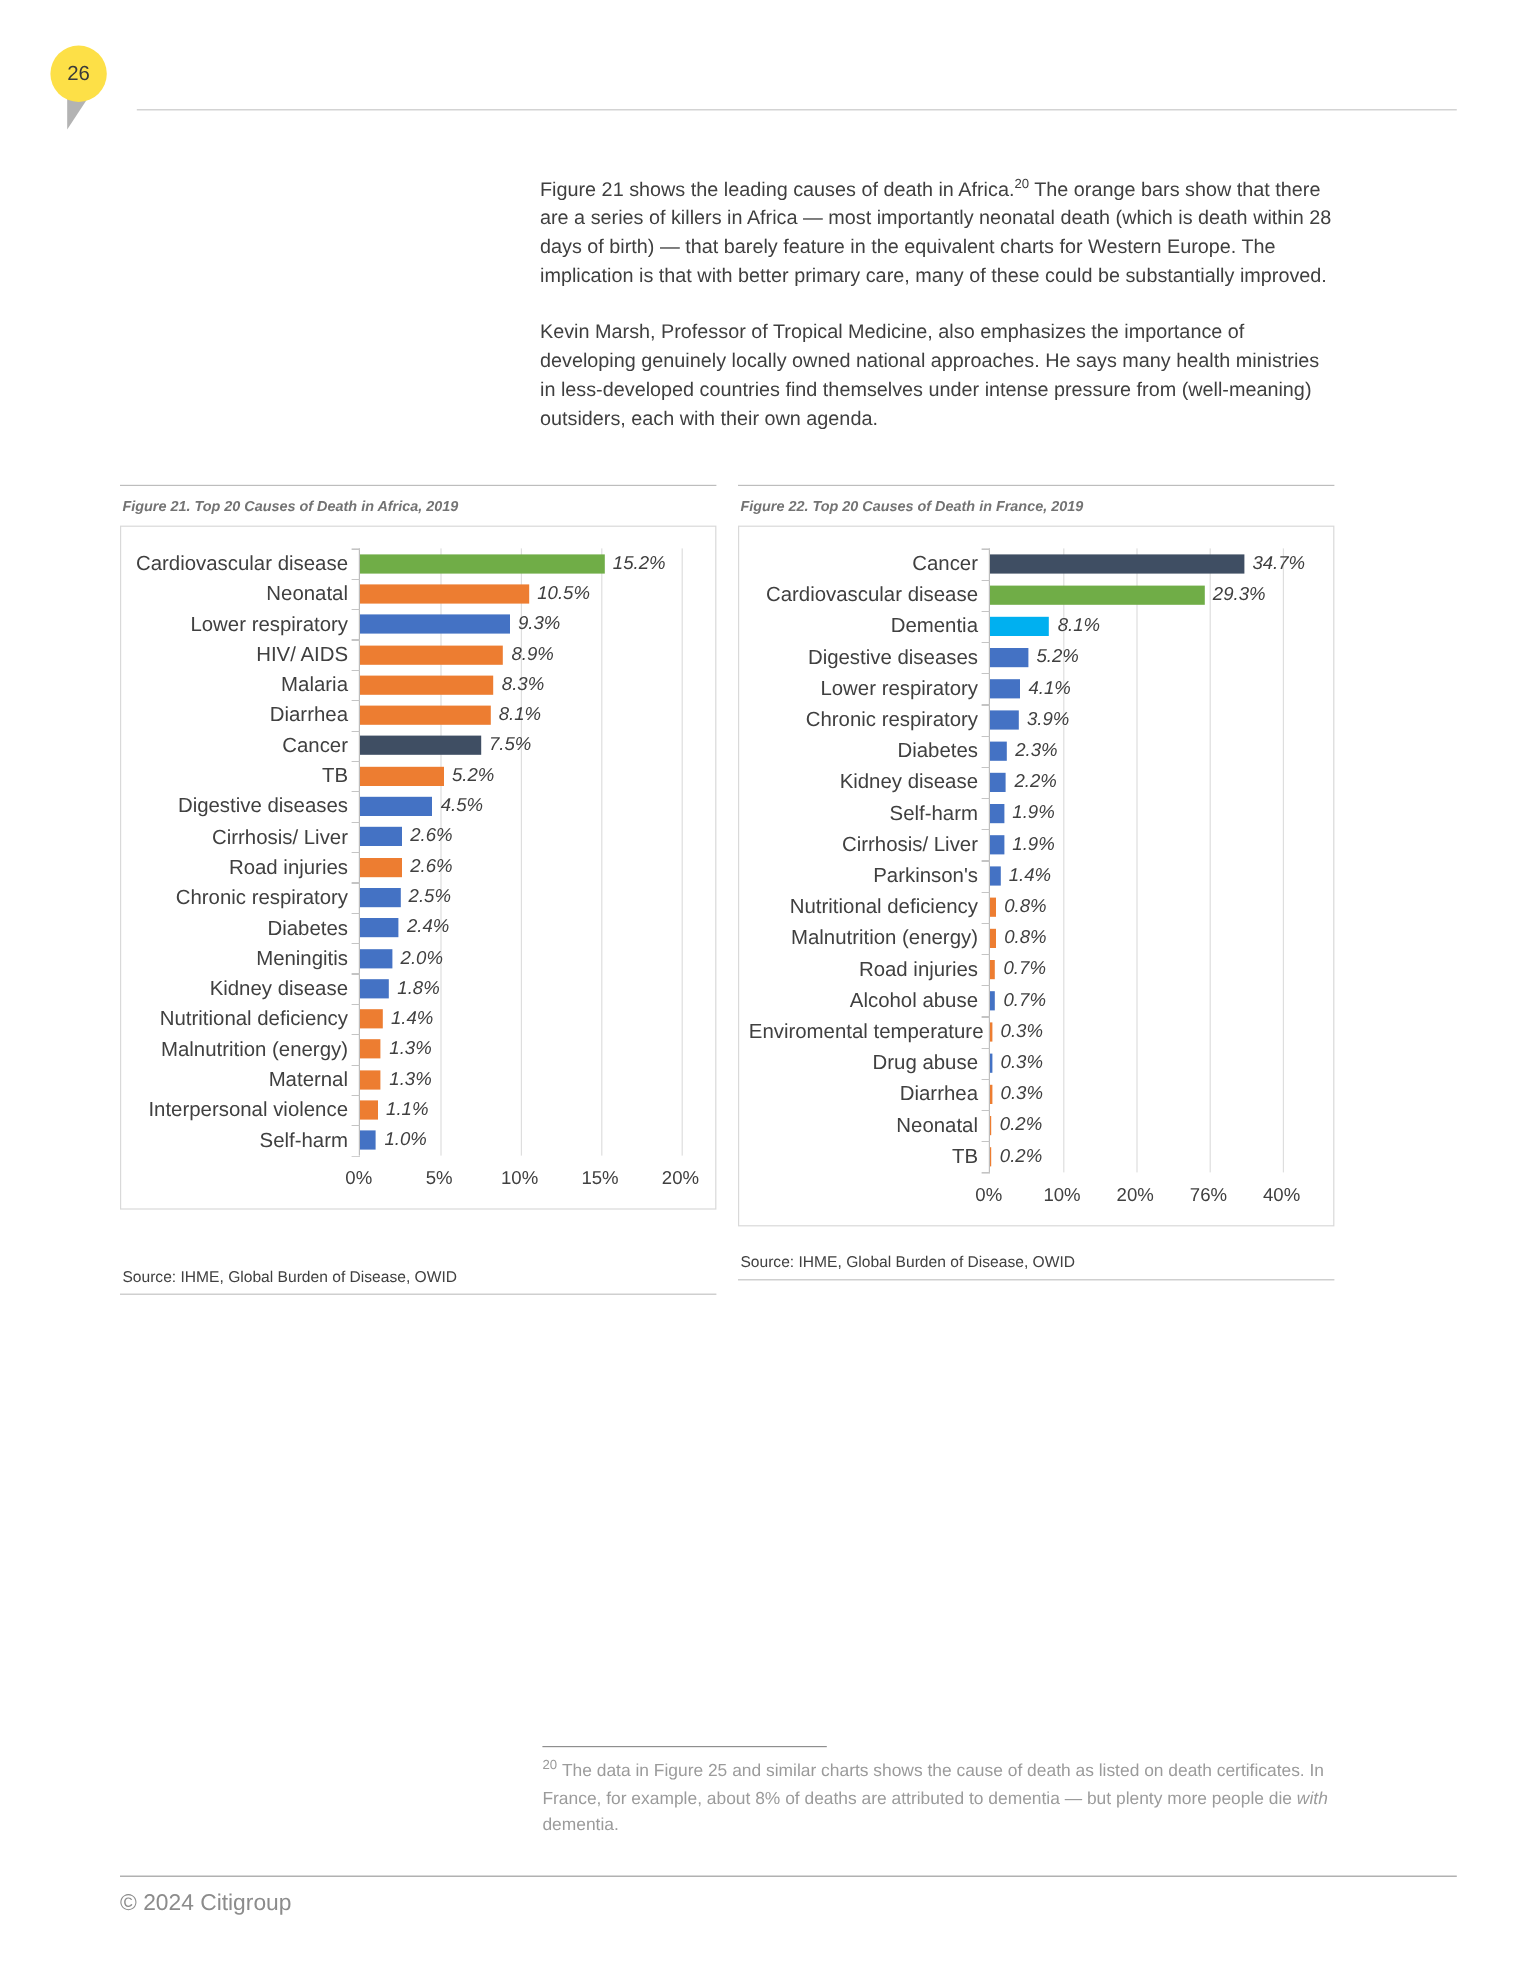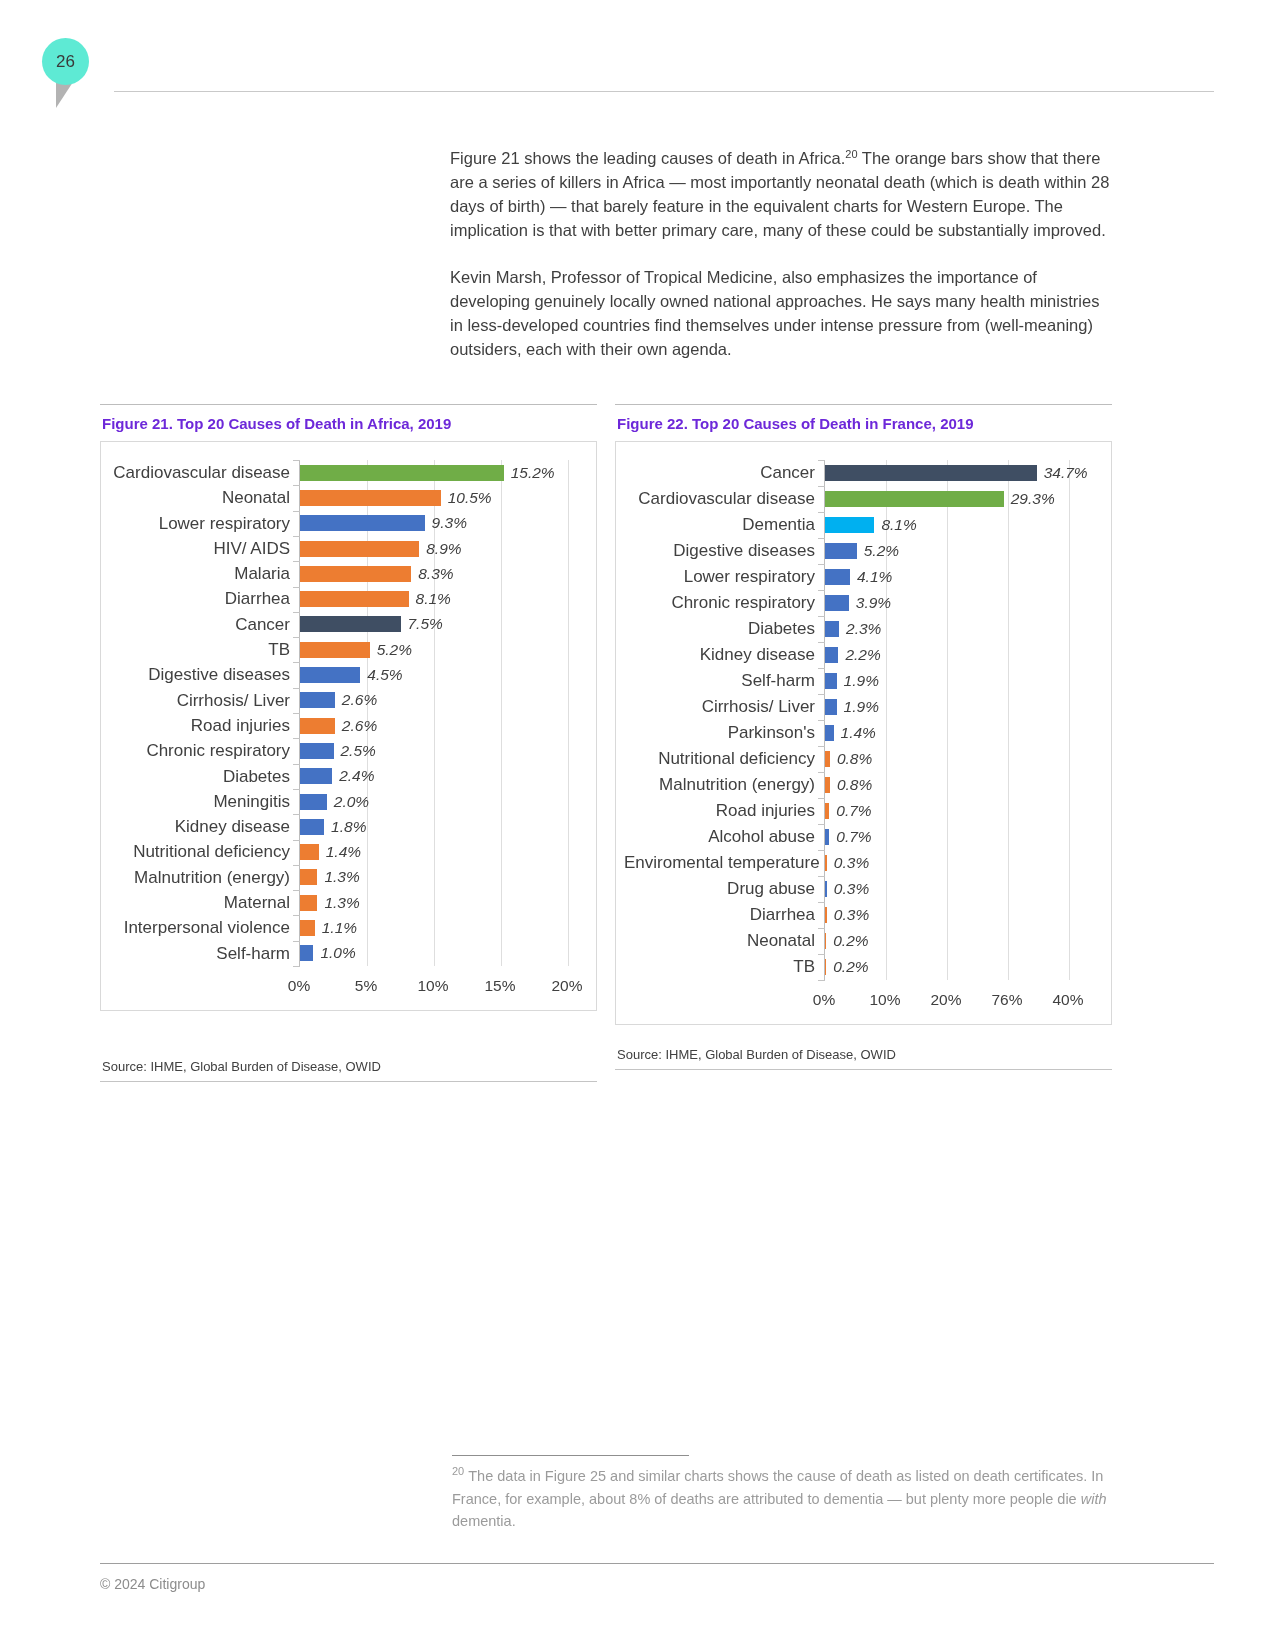--- a/index.html
+++ b/index.html
@@ -6,21 +6,21 @@
   html,body { background:#e9e9e9; }
   .page {
     position:relative; width:1275px; height:1650px; margin:0 auto;
     background:#ffffff; font-family:"Liberation Sans", sans-serif; color:#404040;
     overflow:hidden;
   }
 
   
   .page-bubble {
     position:absolute; left:42px; top:38px; width:47px; height:47px;
-    background:#5eead4; border-radius:50%;
+    background:#fde047; border-radius:50%;
     display:flex; align-items:center; justify-content:center;
     font-size:17px; color:#3a3a3a; z-index:2;
   }
   .page-bubble-tail {
     position:absolute; left:56px; top:82px; width:0; height:0;
     border-top:26px solid #b3b3b3; border-right:17px solid transparent; z-index:1;
   }
   .header-row {
     position:absolute; left:100px; top:53px; width:1012px;
     display:flex; align-items:baseline; font-size:16px;
@@ -34,21 +34,21 @@
 
   
   .body-copy { position:absolute; left:450px; top:146px; width:662px;
     font-size:16.5px; line-height:24px; color:#3f3f3f; }
   .body-copy p + p { margin-top:23px; }
   sup { font-size:11px; vertical-align:super; line-height:0; }
 
   
   .figures { position:absolute; left:100px; top:404px; width:1012px; display:flex; gap:18px; }
   .figure { flex:1; border-top:1px solid #bdbdbd; }
-  .fig-title { font-size:15px; font-weight:bold; color:#6d28d9; padding:10px 0 9px 2px; }
+  .fig-title { font-size:12px; font-weight:bold; color:#737373; padding:10px 0 9px 2px;font-style:italic; }
   .chart-box { border:1px solid #d9d9d9; padding:18px 8px 10px 8px; background:#fff; }
   .chart-grid { display:flex; }
   .labels-col { width:var(--lw); flex:none; text-align:right; padding-right:9px; }
   .clabel { height:var(--rh); line-height:var(--rh); font-size:17px; color:#404040; white-space:nowrap; }
   .bars-wrap { flex:1; position:relative; }
   .bars-col { position:relative; height:calc(var(--rh) * 20); border-left:1px solid #bdbdbd; }
   .cat-ticks { position:absolute; left:-7px; top:0; height:calc(var(--rh) * 20 + 1px); width:7px;
     background:repeating-linear-gradient(to bottom, #c4c4c4 0 1px, transparent 1px var(--rh)); }
   .gridline { position:absolute; top:0; bottom:0; width:1px; background:#dedede; }
   .crow { position:relative; height:var(--rh); display:flex; align-items:center; }
@@ -62,21 +62,21 @@
   .src-gap-right { margin-top:14px; }
 
   
   .footnote { position:absolute; left:452px; top:1455px; width:662px;
     font-size:14.5px; line-height:22.5px; color:#9b9b9b; }
   .footnote-rule { width:237px; border-top:1px solid #8f8f8f; margin-bottom:9px; }
   .footnote sup { margin-right:4px; }
 
   
   .footer-rule { position:absolute; left:100px; top:1563px; width:1114px; border-top:1px solid #9e9e9e; }
-  .footer-text { position:absolute; left:100px; top:1576px; font-size:14px; color:#8c8c8c; }
+  .footer-text { position:absolute; left:100px; top:1576px; font-size:19px; color:#8c8c8c; }
 </style>
 </head>
 <body>
 
 <div class="page">
 
   <div class="page-bubble-tail"></div>
   <div class="page-bubble">
     <span>26</span>
   </div>

